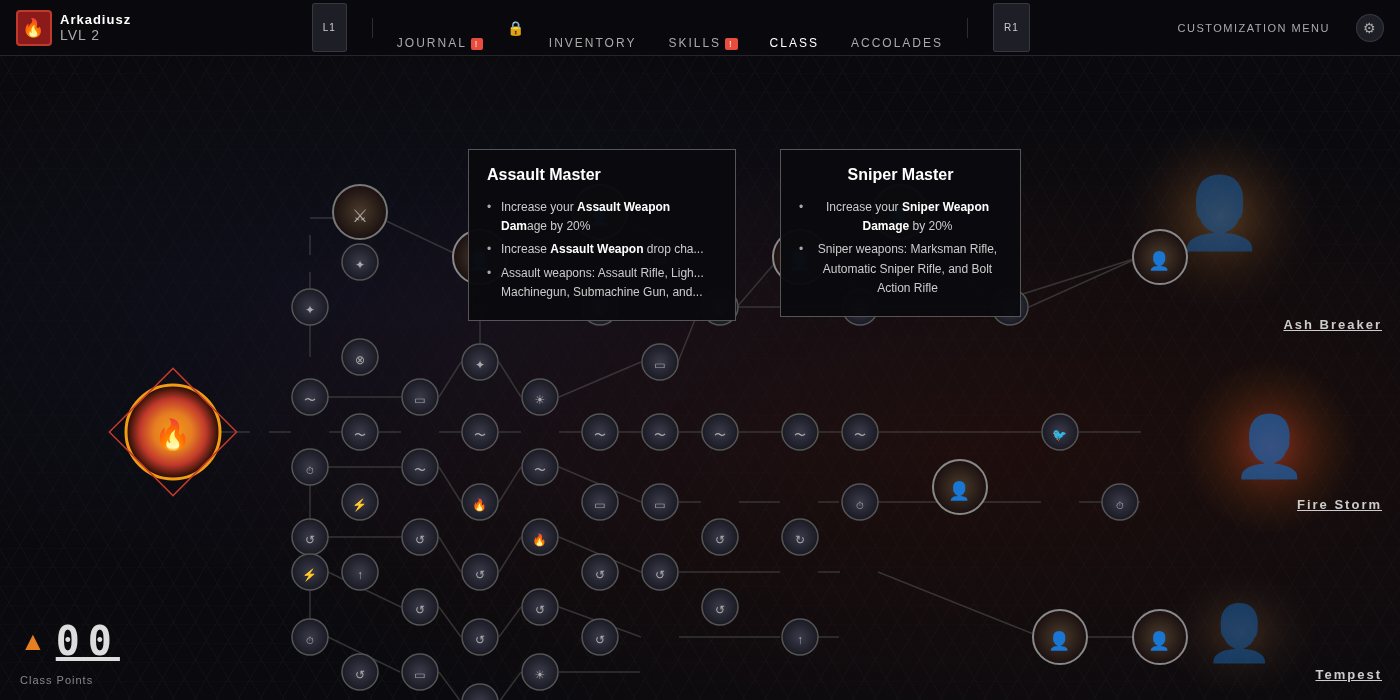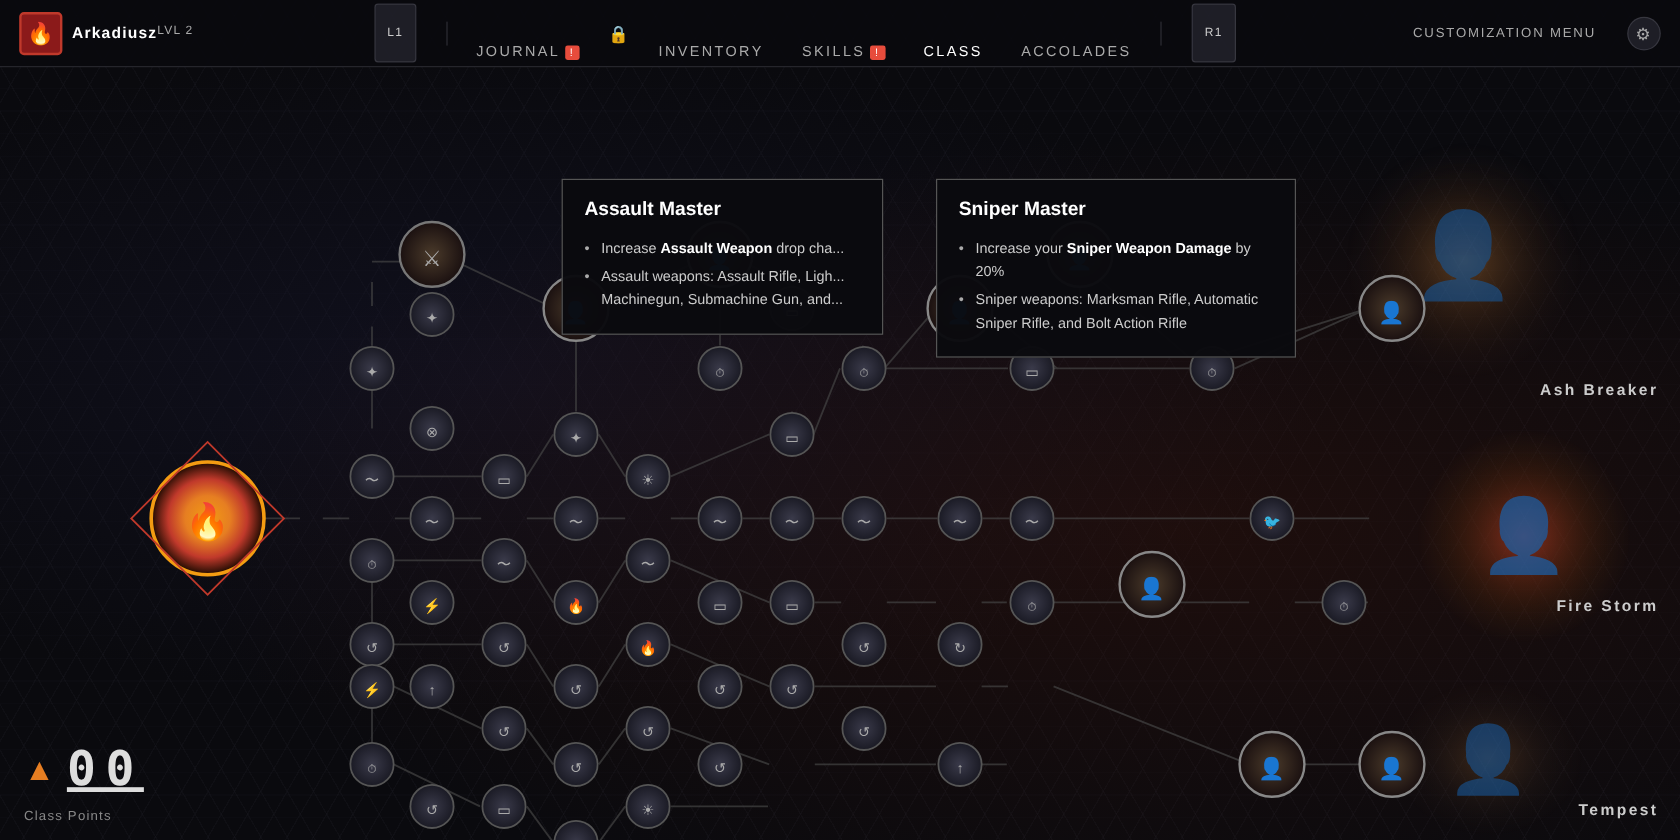--- a/index.html
+++ b/index.html
@@ -53,32 +53,32 @@
       border: 2px solid #c0392b;
       border-radius: 4px;
       display: flex;
       align-items: center;
       justify-content: center;
       font-size: 18px;
     }
 
     .player-name-block {
       display: flex;
-      flex-direction: row;
+      flex-direction: column;
     }
 
     .player-name {
       font-size: 13px;
       font-weight: bold;
       color: #fff;
       letter-spacing: 1px;
     }
 
     .player-level {
-      font-size: 10px;
+      font-size: 14px;
       color: #aaa;
       letter-spacing: 1px;
     }
 
     .nav-center {
       flex: 1;
       display: flex;
       align-items: center;
       justify-content: center;
       gap: 0;
@@ -278,20 +278,21 @@
 
     
     .branch-label {
       position: absolute;
       right: 10px;
       font-size: 13px;
       letter-spacing: 2px;
       color: #ccc;
       font-weight: bold;
       text-align: right;
+      text-decoration: underline;
     }
 
     
     .class-points-bar {
       position: absolute;
       bottom: 16px;
       left: 20px;
       display: flex;
       align-items: center;
       gap: 12px;
@@ -691,27 +692,28 @@
       <span>Fire Storm</span>
     </div>
     <div class="branch-label" style="top: 610px; right: 18px;">
       <span>Tempest</span>
     </div>
 
     <div class="tooltip-box" style="top: 92px; left: 468px;">
       <div class="tooltip-title">Assault Master</div>
       <div class="tooltip-body">
         <ul>
+          <li>Increase your <strong>Assault Weapon Dam</strong>age by 20%</li>
           <li>Increase <strong>Assault Weapon</strong> drop cha...</li>
           <li>Assault weapons: Assault Rifle, Ligh... Machinegun, Submachine Gun, and...</li>
         </ul>
       </div>
     </div>
 
-    <div class="tooltip-box" style="top: 92px; left: 780px; width: 300px;">
+    <div class="tooltip-box" style="top: 92px; left: 780px; width: 241px; text-align: center;">
       <div class="tooltip-title">Sniper Master</div>
       <div class="tooltip-body">
         <ul>
           <li>Increase your <strong>Sniper Weapon Damage</strong> by 20%</li>
           <li>Sniper weapons: Marksman Rifle, Automatic Sniper Rifle, and Bolt Action Rifle</li>
         </ul>
       </div>
     </div>
 
     <div class="class-points-bar">

